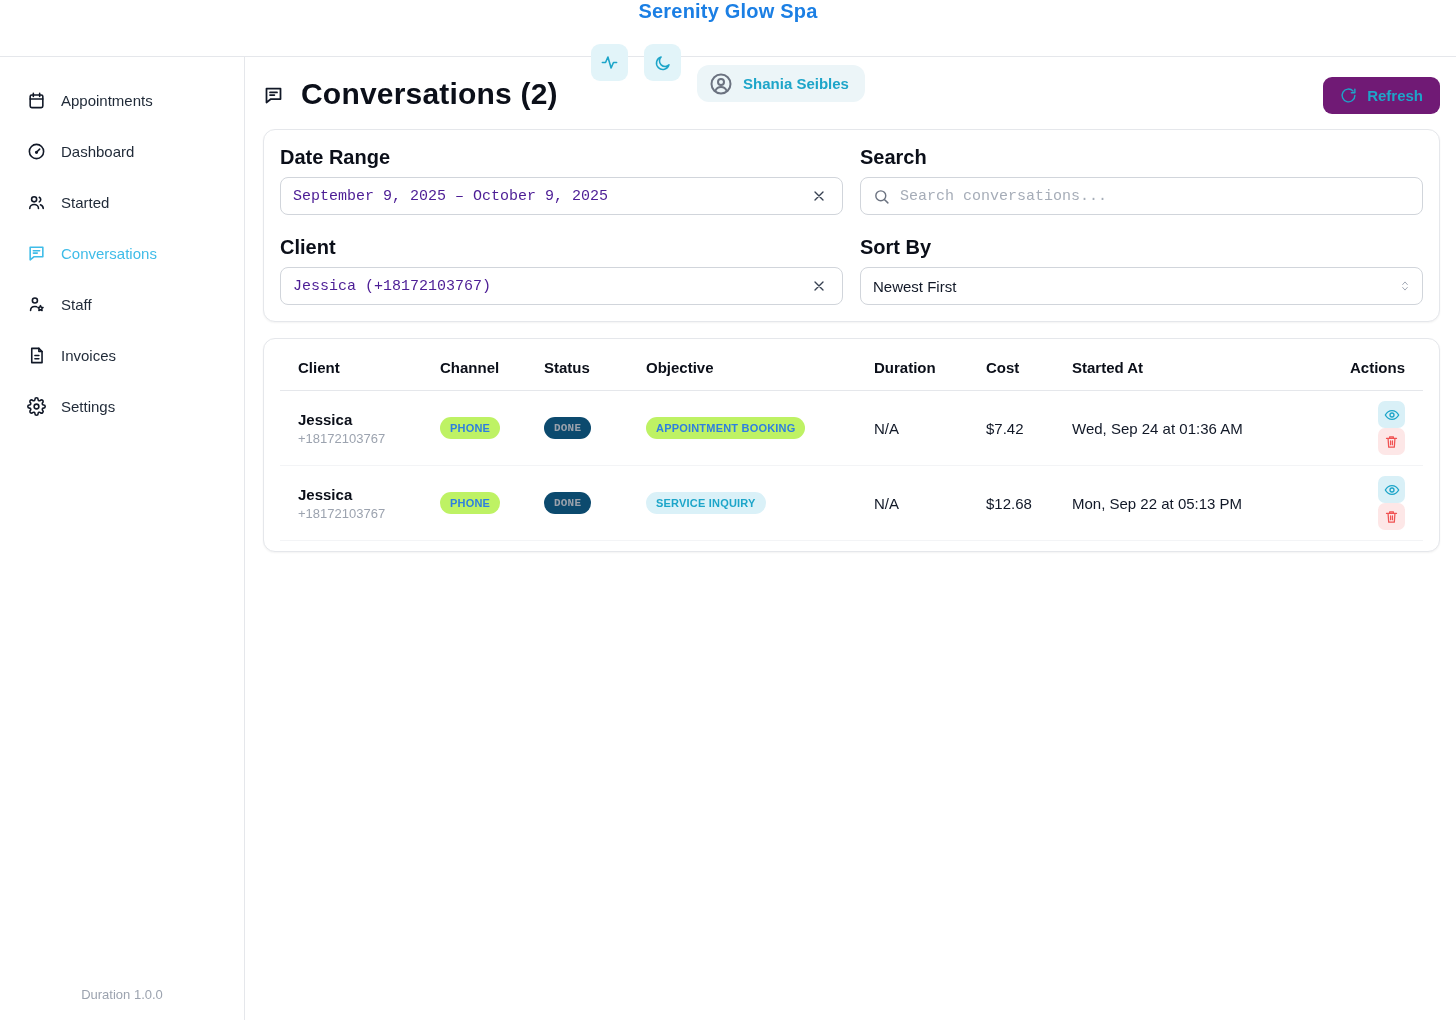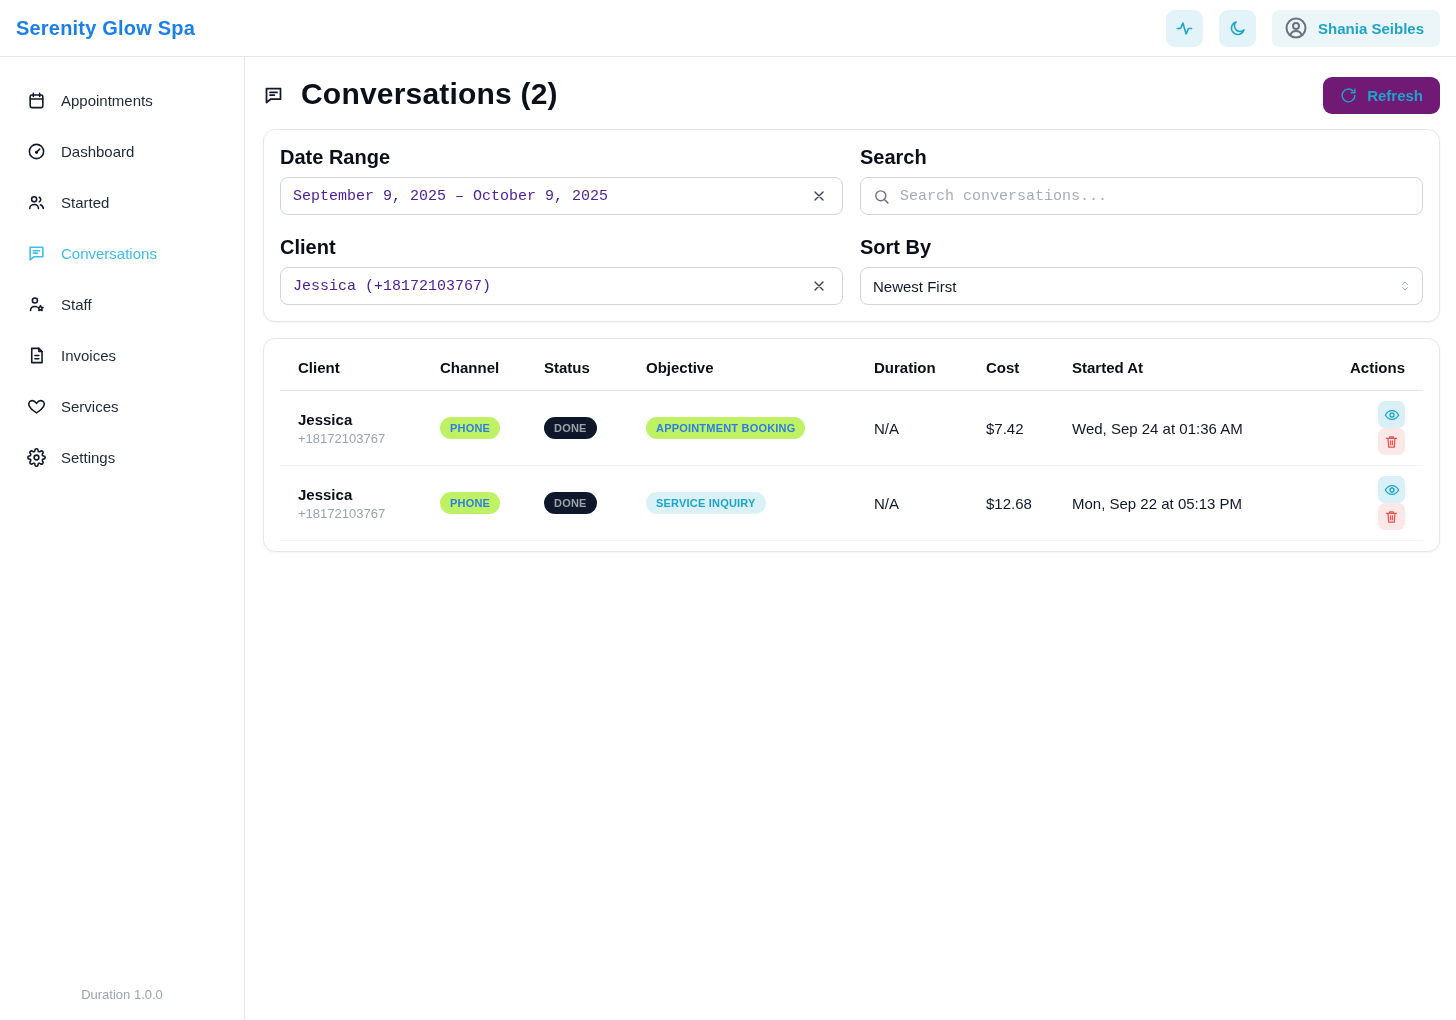--- a/index.html
+++ b/index.html
@@ -14,35 +14,37 @@
 
   
   .topbar {
     height: 57px;
     display: flex;
     align-items: center;
     justify-content: space-between;
     padding: 0 16px;
     border-bottom: 1px solid #e5e7eb;
     background: #fff;
+    flex-direction: column;
   }
   .brand { font-size: 20px; font-weight: 800; color: #1b7fe4; letter-spacing: .2px; }
   .topbar-actions { display: flex; align-items: center; gap: 16px; }
   .icon-btn {
     width: 37px; height: 37px;
     border: none; border-radius: 9px;
     background: #e2f4f9; color: #1da5c9;
     display: inline-flex; align-items: center; justify-content: center;
     cursor: pointer;
   }
   .user-pill {
-    height: 37px; border: none; border-radius: 7px;
+    height: 37px; border: none; border-radius: 12px;
     background: #ecf5f8; padding: 0 16px 0 12px;
     display: inline-flex; align-items: center; gap: 10px;
     cursor: pointer;
+    margin-top: 42px;
   }
   .user-pill .avatar { color: #6b7280; }
   .user-name { color: #1da5c9; font-weight: 700; font-size: 15px; }
 
   
   .shell { display: flex; height: 963px; }
 
   
   .sidebar {
     width: 245px; flex: 0 0 245px;
@@ -118,21 +120,21 @@
   .col-objective { width: 228px; } .col-duration { width: 112px; } .col-cost { width: 86px; }
   .col-started { width: 270px; } .col-actions { width: auto; }
   .th-actions, .cell-actions { text-align: right; }
   .client-name { font-weight: 700; font-size: 15px; color: #0b0f19; }
   .client-phone { color: #9ca3af; font-size: 13px; margin-top: 3px; }
   .badge {
     display: inline-block; padding: 5px 10px; border-radius: 999px;
     font-size: 11px; font-weight: 700; letter-spacing: .2px; white-space: nowrap;
   }
   .badge-blue { background: #bef264; color: #2e7fe0; }
-  .badge-gray { background: #0f172a; color: #9ba2ac; }
+  .badge-gray { background: #0c4a6e; color: #9ba2ac; font-family: Liberation Mono, monospace; }
   .badge-teal { background: #daf1f8; color: #1da5c9; }
   .action-btn {
     display: inline-flex; align-items: center; justify-content: center;
     width: 27px; height: 27px; border-radius: 7px; border: none;
     margin-left: 9px; cursor: pointer;
   }
   .action-view { background: #d9f0f7; color: #1da5c9; }
   .action-delete { background: #fde7e7; color: #f05252; }
 </style>
 </head>
@@ -228,28 +230,20 @@
       <div class="nav-item">
         <span class="nav-icon">
           <svg width="19" height="19" viewBox="0 0 24 24" fill="none" stroke="currentColor" stroke-width="2" stroke-linecap="round" stroke-linejoin="round">
             <path d="M6 3h9l4 4v14H6z"></path>
             <path d="M15 3v4h4M10 12h5M10 16h5"></path>
           </svg>
         </span>
         <span>Invoices</span>
       </div>
 
-      <div class="nav-item">
-        <span class="nav-icon">
-          <svg width="19" height="19" viewBox="0 0 24 24" fill="none" stroke="currentColor" stroke-width="2" stroke-linecap="round" stroke-linejoin="round">
-            <path d="M12 20s-7.5-4.7-9.3-9C1.2 7.6 3.4 4.6 6.6 4.6c2.3 0 3.9 1.4 5.4 3.5 1.5-2.1 3.1-3.5 5.4-3.5 3.2 0 5.4 3 3.9 6.4-1.8 4.3-9.3 9-9.3 9z"></path>
-          </svg>
-        </span>
-        <span>Services</span>
-      </div>
 
       <div class="nav-item">
         <span class="nav-icon">
           <svg width="19" height="19" viewBox="0 0 24 24" fill="none" stroke="currentColor" stroke-width="2" stroke-linecap="round" stroke-linejoin="round">
             <circle cx="12" cy="12" r="3"></circle>
             <path d="M19.4 15a1.7 1.7 0 0 0 .34 1.87l.06.06a2 2 0 1 1-2.83 2.83l-.06-.06a1.7 1.7 0 0 0-1.87-.34 1.7 1.7 0 0 0-1 1.55V21a2 2 0 1 1-4 0v-.09a1.7 1.7 0 0 0-1-1.55 1.7 1.7 0 0 0-1.87.34l-.06.06a2 2 0 1 1-2.83-2.83l.06-.06a1.7 1.7 0 0 0 .34-1.87 1.7 1.7 0 0 0-1.55-1H3a2 2 0 1 1 0-4h.09a1.7 1.7 0 0 0 1.55-1 1.7 1.7 0 0 0-.34-1.87l-.06-.06a2 2 0 1 1 2.83-2.83l.06.06a1.7 1.7 0 0 0 1.87.34h.01a1.7 1.7 0 0 0 1-1.55V3a2 2 0 1 1 4 0v.09a1.7 1.7 0 0 0 1 1.55h.01a1.7 1.7 0 0 0 1.87-.34l.06-.06a2 2 0 1 1 2.83 2.83l-.06.06a1.7 1.7 0 0 0-.34 1.87v.01a1.7 1.7 0 0 0 1.55 1H21a2 2 0 1 1 0 4h-.09a1.7 1.7 0 0 0-1.55 1z"></path>
           </svg>
         </span>
         <span>Settings</span>
       </div>

